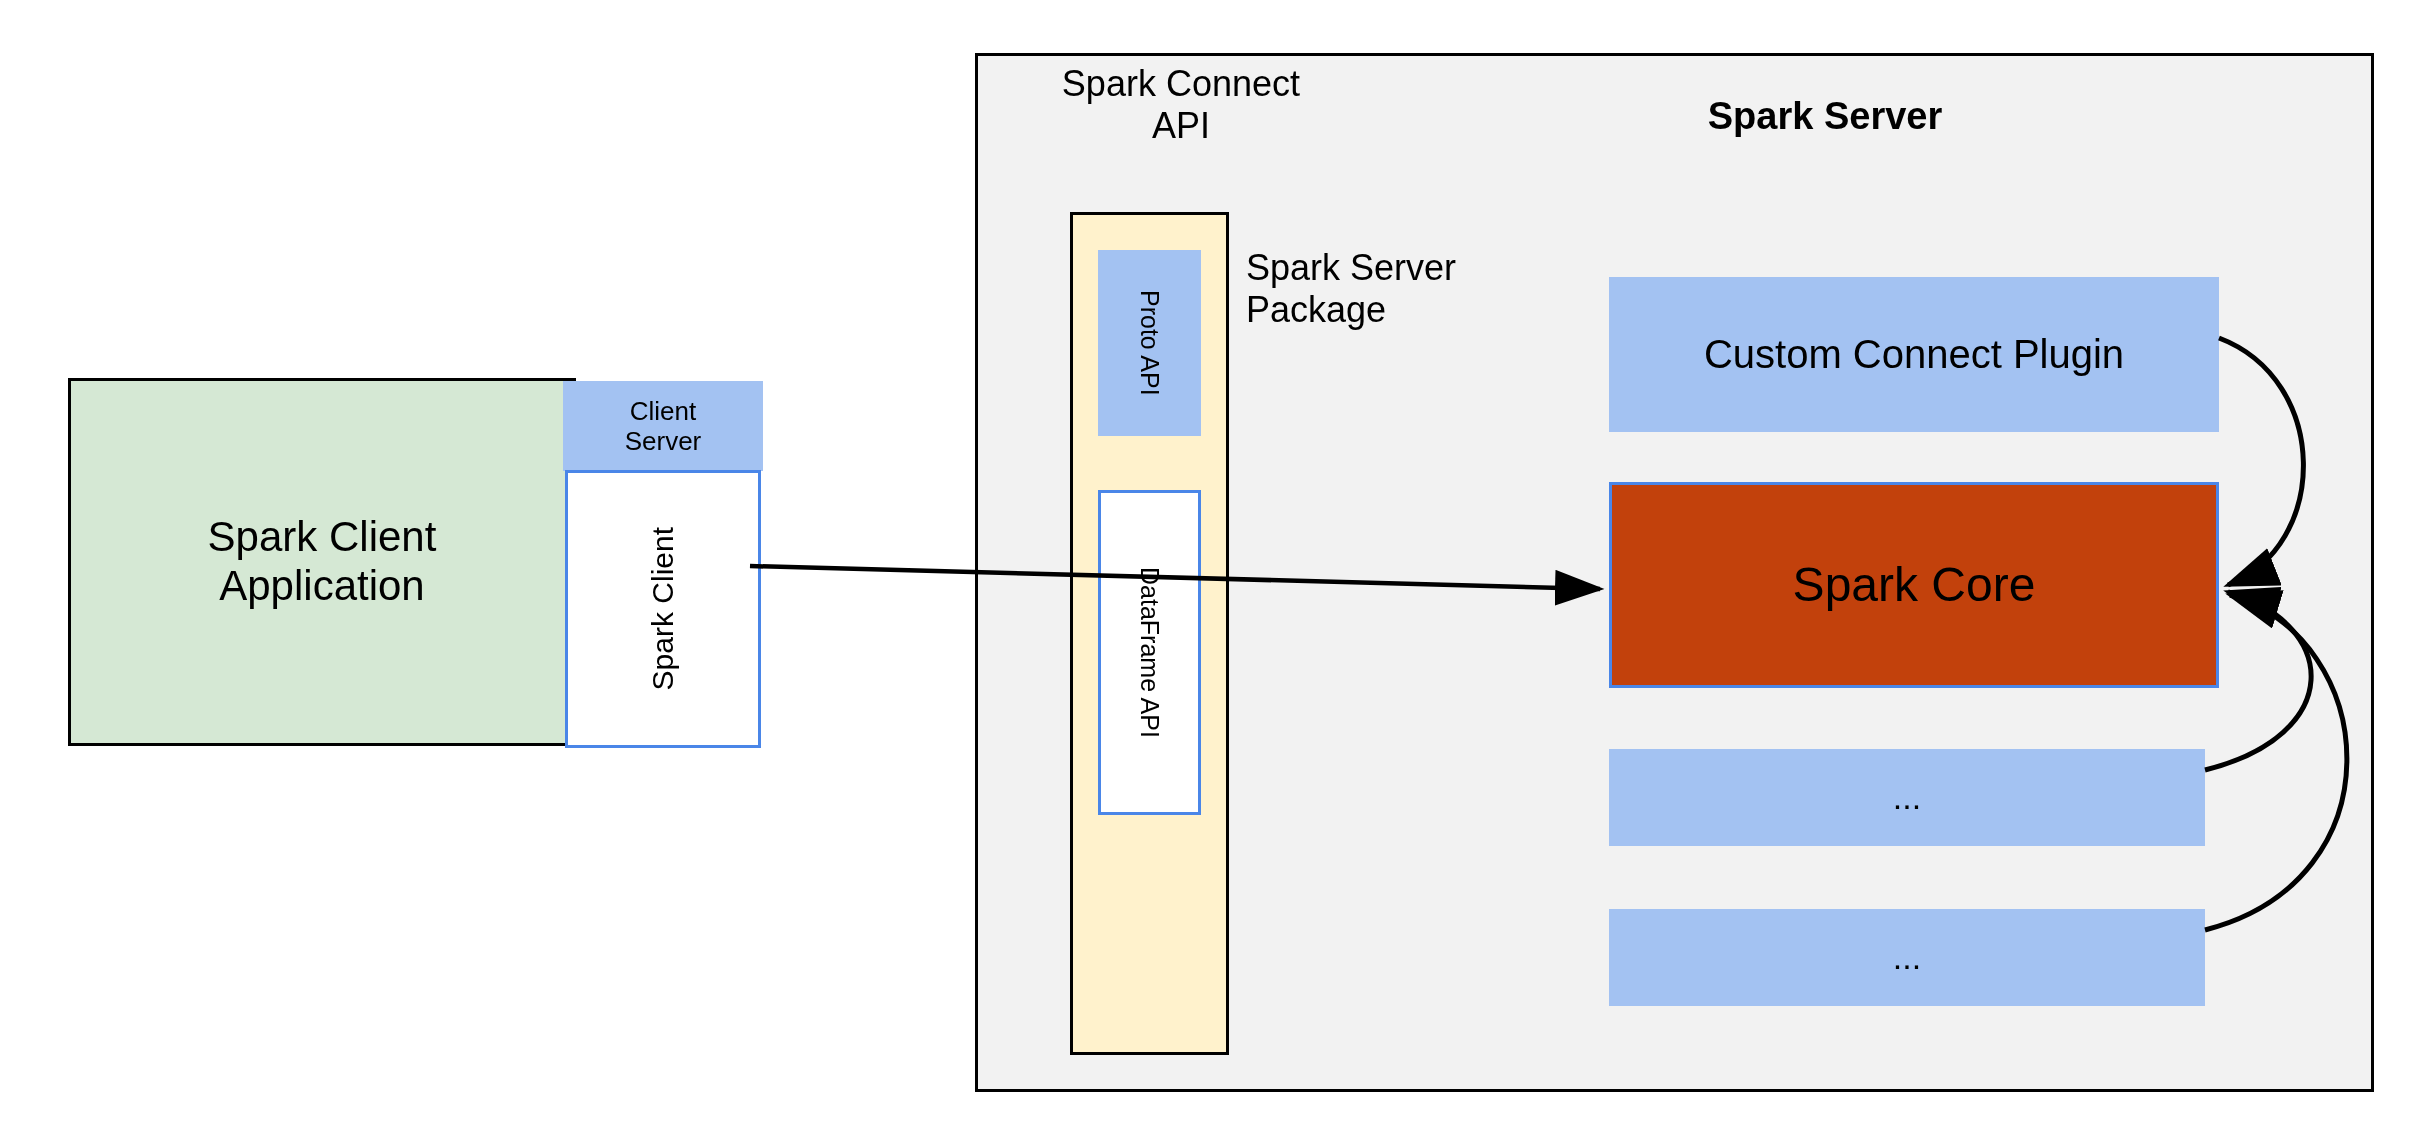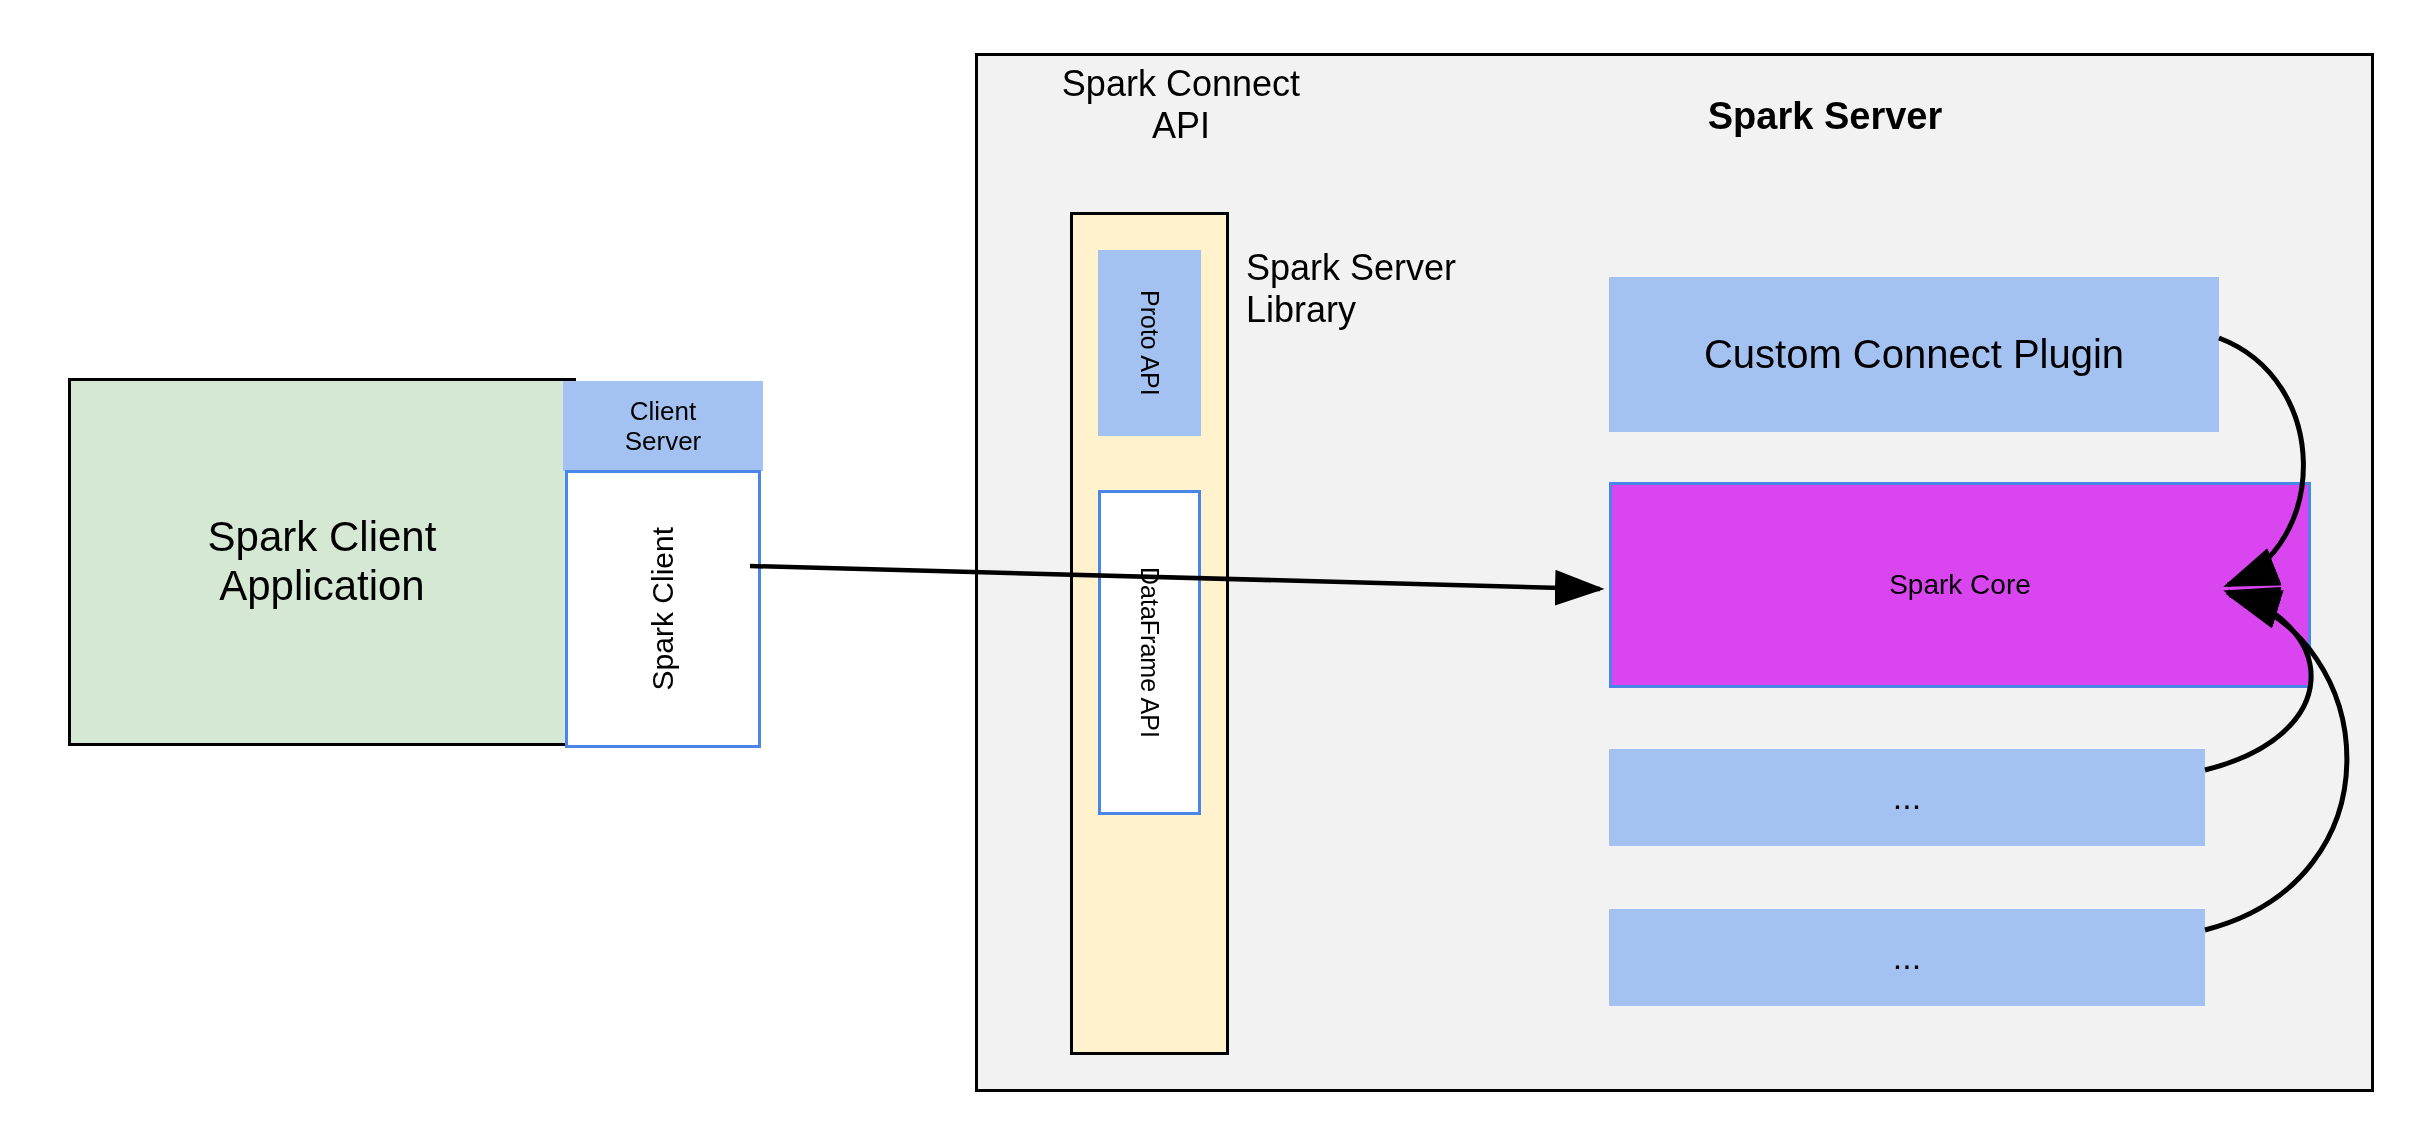--- a/index.html
+++ b/index.html
@@ -156,25 +156,25 @@
     top: 277px;
     width: 610px;
     height: 155px;
     background: #a3c2f2;
     font-size: 40px;
     z-index: 3;
   }
   #spark-core {
     left: 1609px;
     top: 482px;
-    width: 702px;
+    width: 610px;
     height: 206px;
-    background: #d946ef;
+    background: #c2410c;
     border: 3px solid #4a86e8;
-    font-size: 28px;
+    font-size: 48px;
     z-index: 3;
   }
   #ellipsis-1 {
     left: 1609px;
     top: 749px;
     width: 596px;
     height: 97px;
     background: #a3c2f2;
     font-size: 34px;
     z-index: 3;
@@ -230,21 +230,21 @@
       <span>Spark Connect</span><br>
       <span>API</span>
     </span>
   </div>
 
   <div class="node" id="spark-server-title">Spark Server</div>
 
   <div class="node" id="spark-server-library-label">
     <span>
       <span class="lbl">Spark Server</span>
-      <span class="lbl">Library</span>
+      <span class="lbl">Package</span>
     </span>
   </div>
 
   <div class="node" id="connect-column"></div>
 
   <div class="node" id="proto-api">
     <span class="vtext-cw">Proto API</span>
   </div>
 
   <div class="node" id="dataframe-api">

